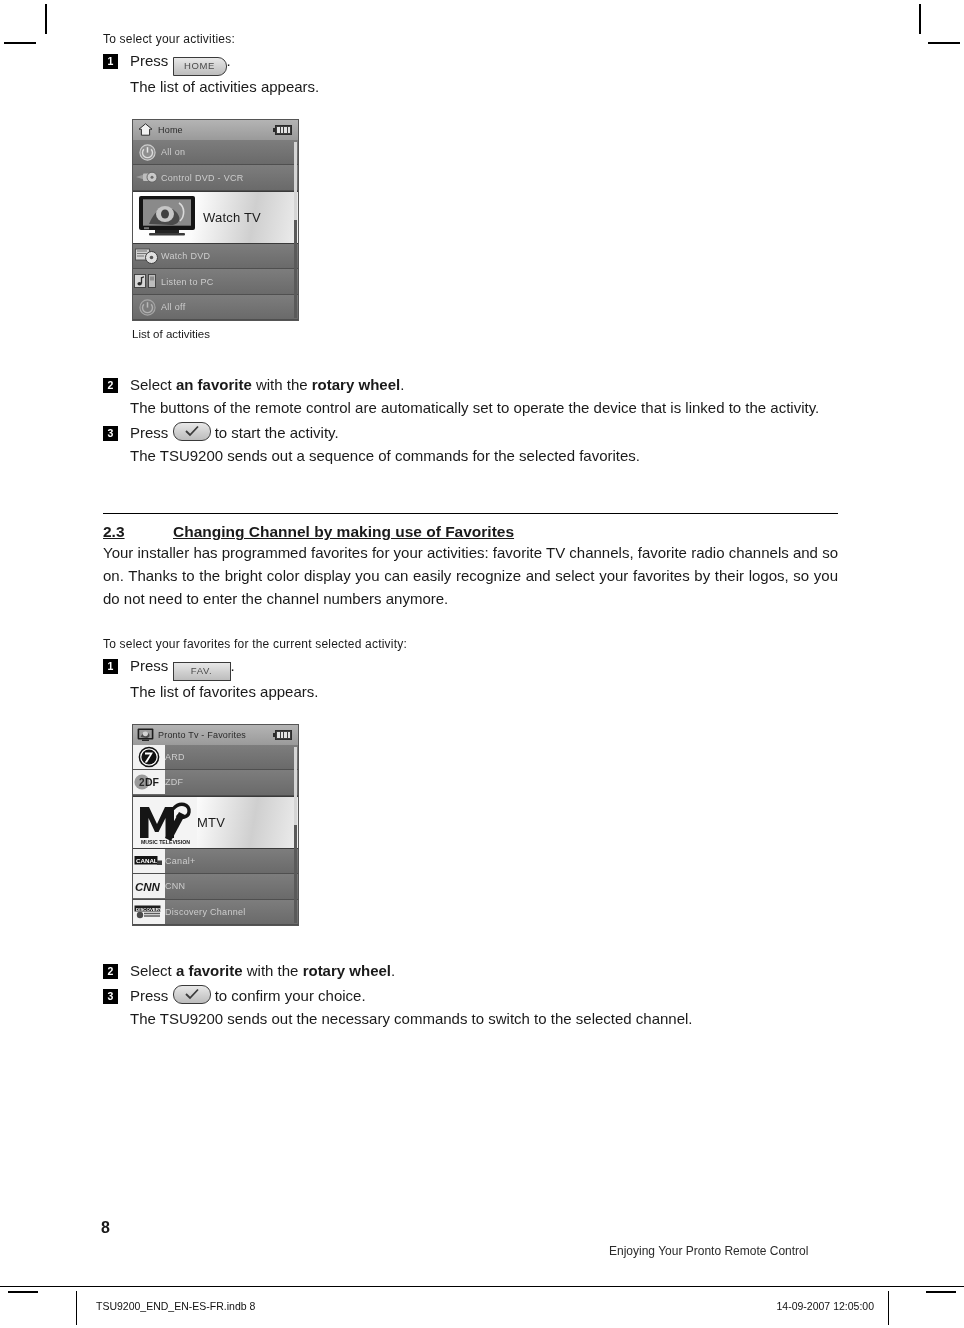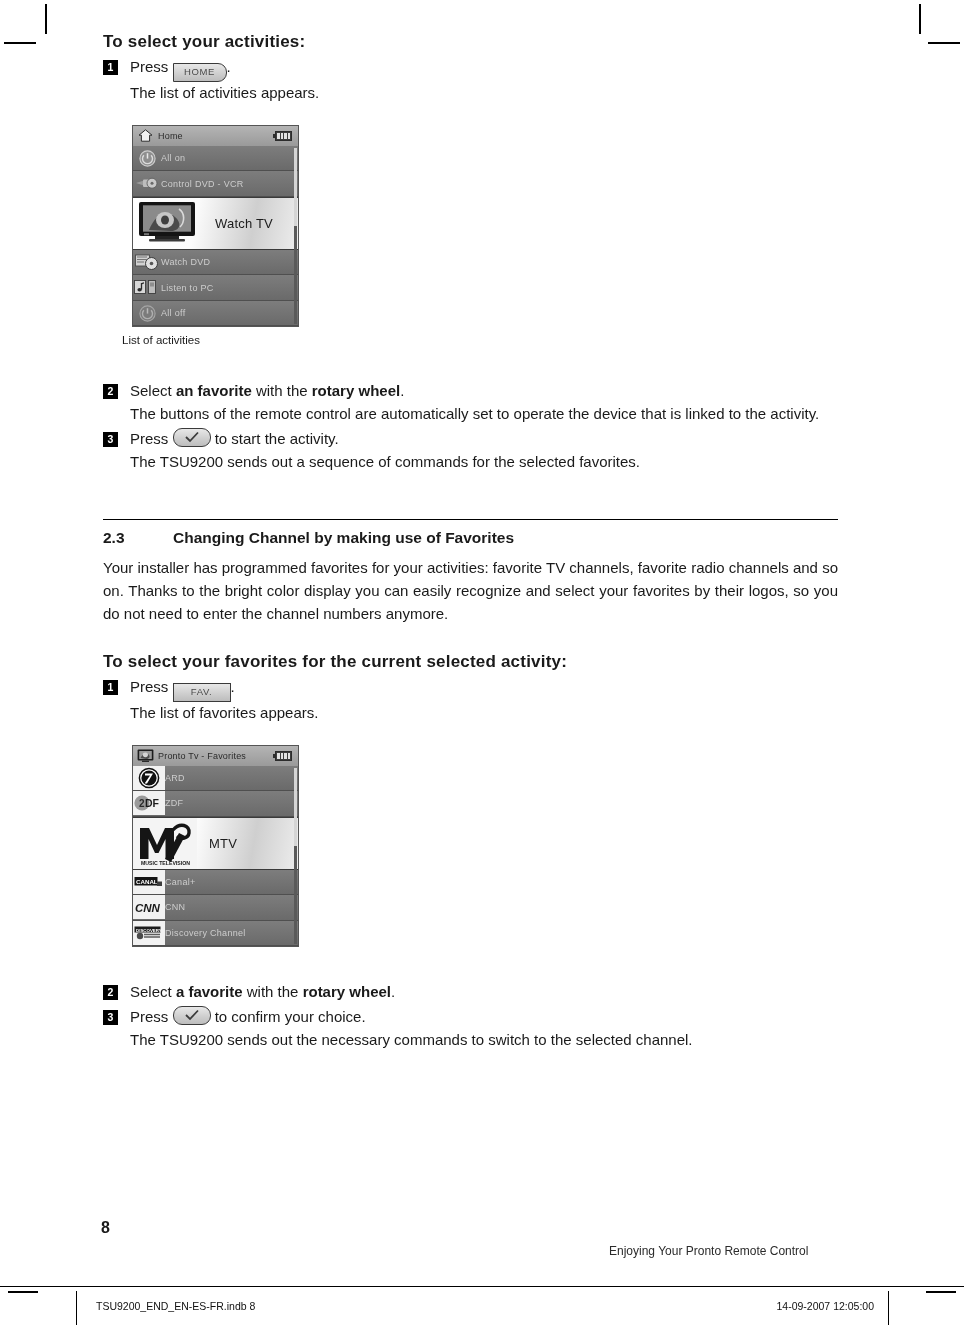--- a/index.html
+++ b/index.html
@@ -26,22 +26,22 @@
 
   
   .page {
     position: absolute;
     left: 103px;
     top: 0;
     width: 735px;
   }
 
   .h-bold {
-    font-weight: bold;
-    font-size: 17px;
+    font-weight: normal;
+    font-size: 12px;
     letter-spacing: 0.2px;
     margin: 0 0 4px 0;
   }
 
   
   .step {
     display: flex;
     align-items: flex-start;
     margin-top: 2px;
   }
@@ -181,21 +181,21 @@
     height: 53px;
     background: linear-gradient(100deg,#ffffff 0%, #fbfbfb 38%, #cfcfcf 72%, #ededed 100%);
     border-top: 1px solid #3a3a3a;
     border-bottom: 1px solid #3a3a3a;
   }
   .row.selected .r-ico { width: 70px; height: 48px; }
   .row.selected .r-label {
     font-size: 13px;
     color: #1c1c1c;
     letter-spacing: 0.2px;
-    margin-left: 12px;
+    margin-left: 0;
     text-align: center;
   }
   .row.fav .r-ico { width: 32px; height: 24px; background: #f2f2f2; }
   .row.fav.selected .r-ico { width: 64px; height: 51px; background: #f4f4f4; }
 
   
   .scrollbar {
     position: absolute;
     right: 1px;
     top: 2px;
@@ -205,35 +205,36 @@
   }
   .scrollbar .thumb {
     position: absolute;
     left: 0; width: 3px;
     background: #d5d5d5;
   }
 
   .caption {
     font-size: 11.5px;
     margin-top: 7px;
-    margin-left: 19px;
+    margin-left: 29px;
     color: #1a1a1a;
   }
 
   
   .rule {
     border: 0;
     border-top: 1.2px solid #000;
     margin: 0 0 9px 0;
   }
   .sec-head {
     display: flex;
     font-weight: bold;
     font-size: 15.5px;
-    margin-bottom: 10px;
+    margin-bottom: 1px;
+    text-decoration: underline;
   }
   .sec-num { width: 70px; flex: 0 0 auto; }
 
   
   .folio {
     position: absolute;
     left: 101px;
     top: 1219px;
     font-size: 16px;
     font-weight: bold;

